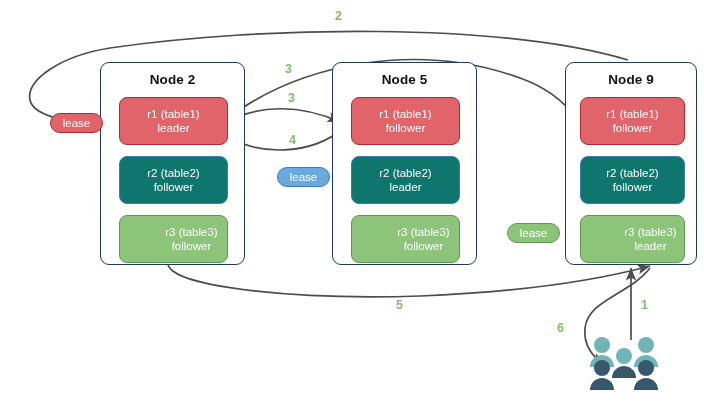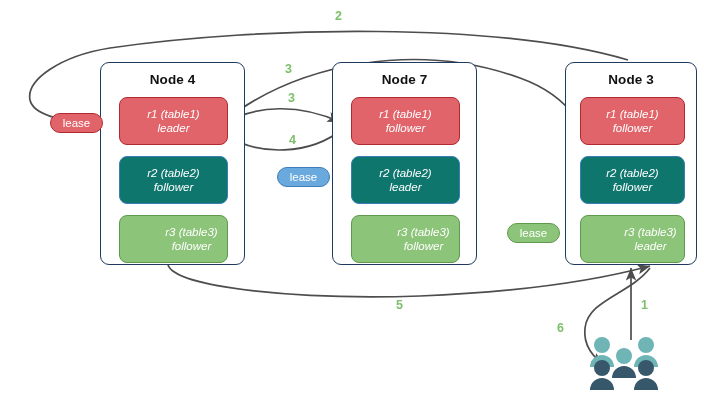--- a/index.html
+++ b/index.html
@@ -35,21 +35,20 @@
     box-sizing:border-box;
     border-radius:8px;
     display:flex;
     flex-direction:column;
     align-items:center;
     justify-content:center;
     color:#ffffff;
     font-size:11.5px;
     line-height:14px;
     text-align:center;
-    font-style:italic;
   }
   .replica span{display:block;}
   .r-red{background:#e0646a;border:1.4px solid #b02a2f;}
   .r-blue{background:#0f766e;border:1.4px solid #3d7cb5;}
   .r-green{background:#8cc479;border:1.4px solid #5f9a4c;padding-left:36px;}
 
   .lease{
     position:absolute;
     box-sizing:border-box;
     border-radius:10px;
@@ -93,59 +92,59 @@
     <path d="M 344,128 C 310,156 258,156 226,135" fill="none" stroke="#4d4d4d" stroke-width="1.7" marker-end="url(#ah)"></path>
 
     <path d="M 168,265 C 176,288 300,300 420,296 C 520,292 598,280 650,266" fill="none" stroke="#4d4d4d" stroke-width="1.7" marker-end="url(#ah)"></path>
 
     <path d="M 631,340 L 631,268" fill="none" stroke="#4d4d4d" stroke-width="1.7" marker-end="url(#ah)"></path>
 
     <path d="M 650,268 C 630,294 588,300 585,328 C 583,346 594,358 604,364" fill="none" stroke="#4d4d4d" stroke-width="1.7" marker-end="url(#ah)"></path>
   </svg>
 
   <div class="node-box" style="left:100px;top:62px;width:145px;height:203px;">
-    <div class="node-title">Node 4</div>
+    <div class="node-title">Node 2</div>
 
     <div class="replica r-red" style="left:18px;top:34px;width:109px;height:48px;">
       <span>r1 (table1)</span>
       <span>leader</span>
     </div>
 
     <div class="replica r-blue" style="left:18px;top:93px;width:109px;height:48px;">
       <span>r2 (table2)</span>
       <span>follower</span>
     </div>
 
     <div class="replica r-green" style="left:18px;top:152px;width:109px;height:48px;">
       <span>r3 (table3)</span>
       <span>follower</span>
     </div>
   </div>
 
   <div class="node-box" style="left:332px;top:62px;width:145px;height:203px;">
-    <div class="node-title">Node 7</div>
+    <div class="node-title">Node 5</div>
 
     <div class="replica r-red" style="left:18px;top:34px;width:109px;height:48px;">
       <span>r1 (table1)</span>
       <span>follower</span>
     </div>
 
     <div class="replica r-blue" style="left:18px;top:93px;width:109px;height:48px;">
       <span>r2 (table2)</span>
       <span>leader</span>
     </div>
 
     <div class="replica r-green" style="left:18px;top:152px;width:109px;height:48px;">
       <span>r3 (table3)</span>
       <span>follower</span>
     </div>
   </div>
 
   <div class="node-box" style="left:565px;top:62px;width:132px;height:203px;">
-    <div class="node-title">Node 3</div>
+    <div class="node-title">Node 9</div>
 
     <div class="replica r-red" style="left:14px;top:34px;width:105px;height:48px;">
       <span>r1 (table1)</span>
       <span>follower</span>
     </div>
 
     <div class="replica r-blue" style="left:14px;top:93px;width:105px;height:48px;">
       <span>r2 (table2)</span>
       <span>follower</span>
     </div>

